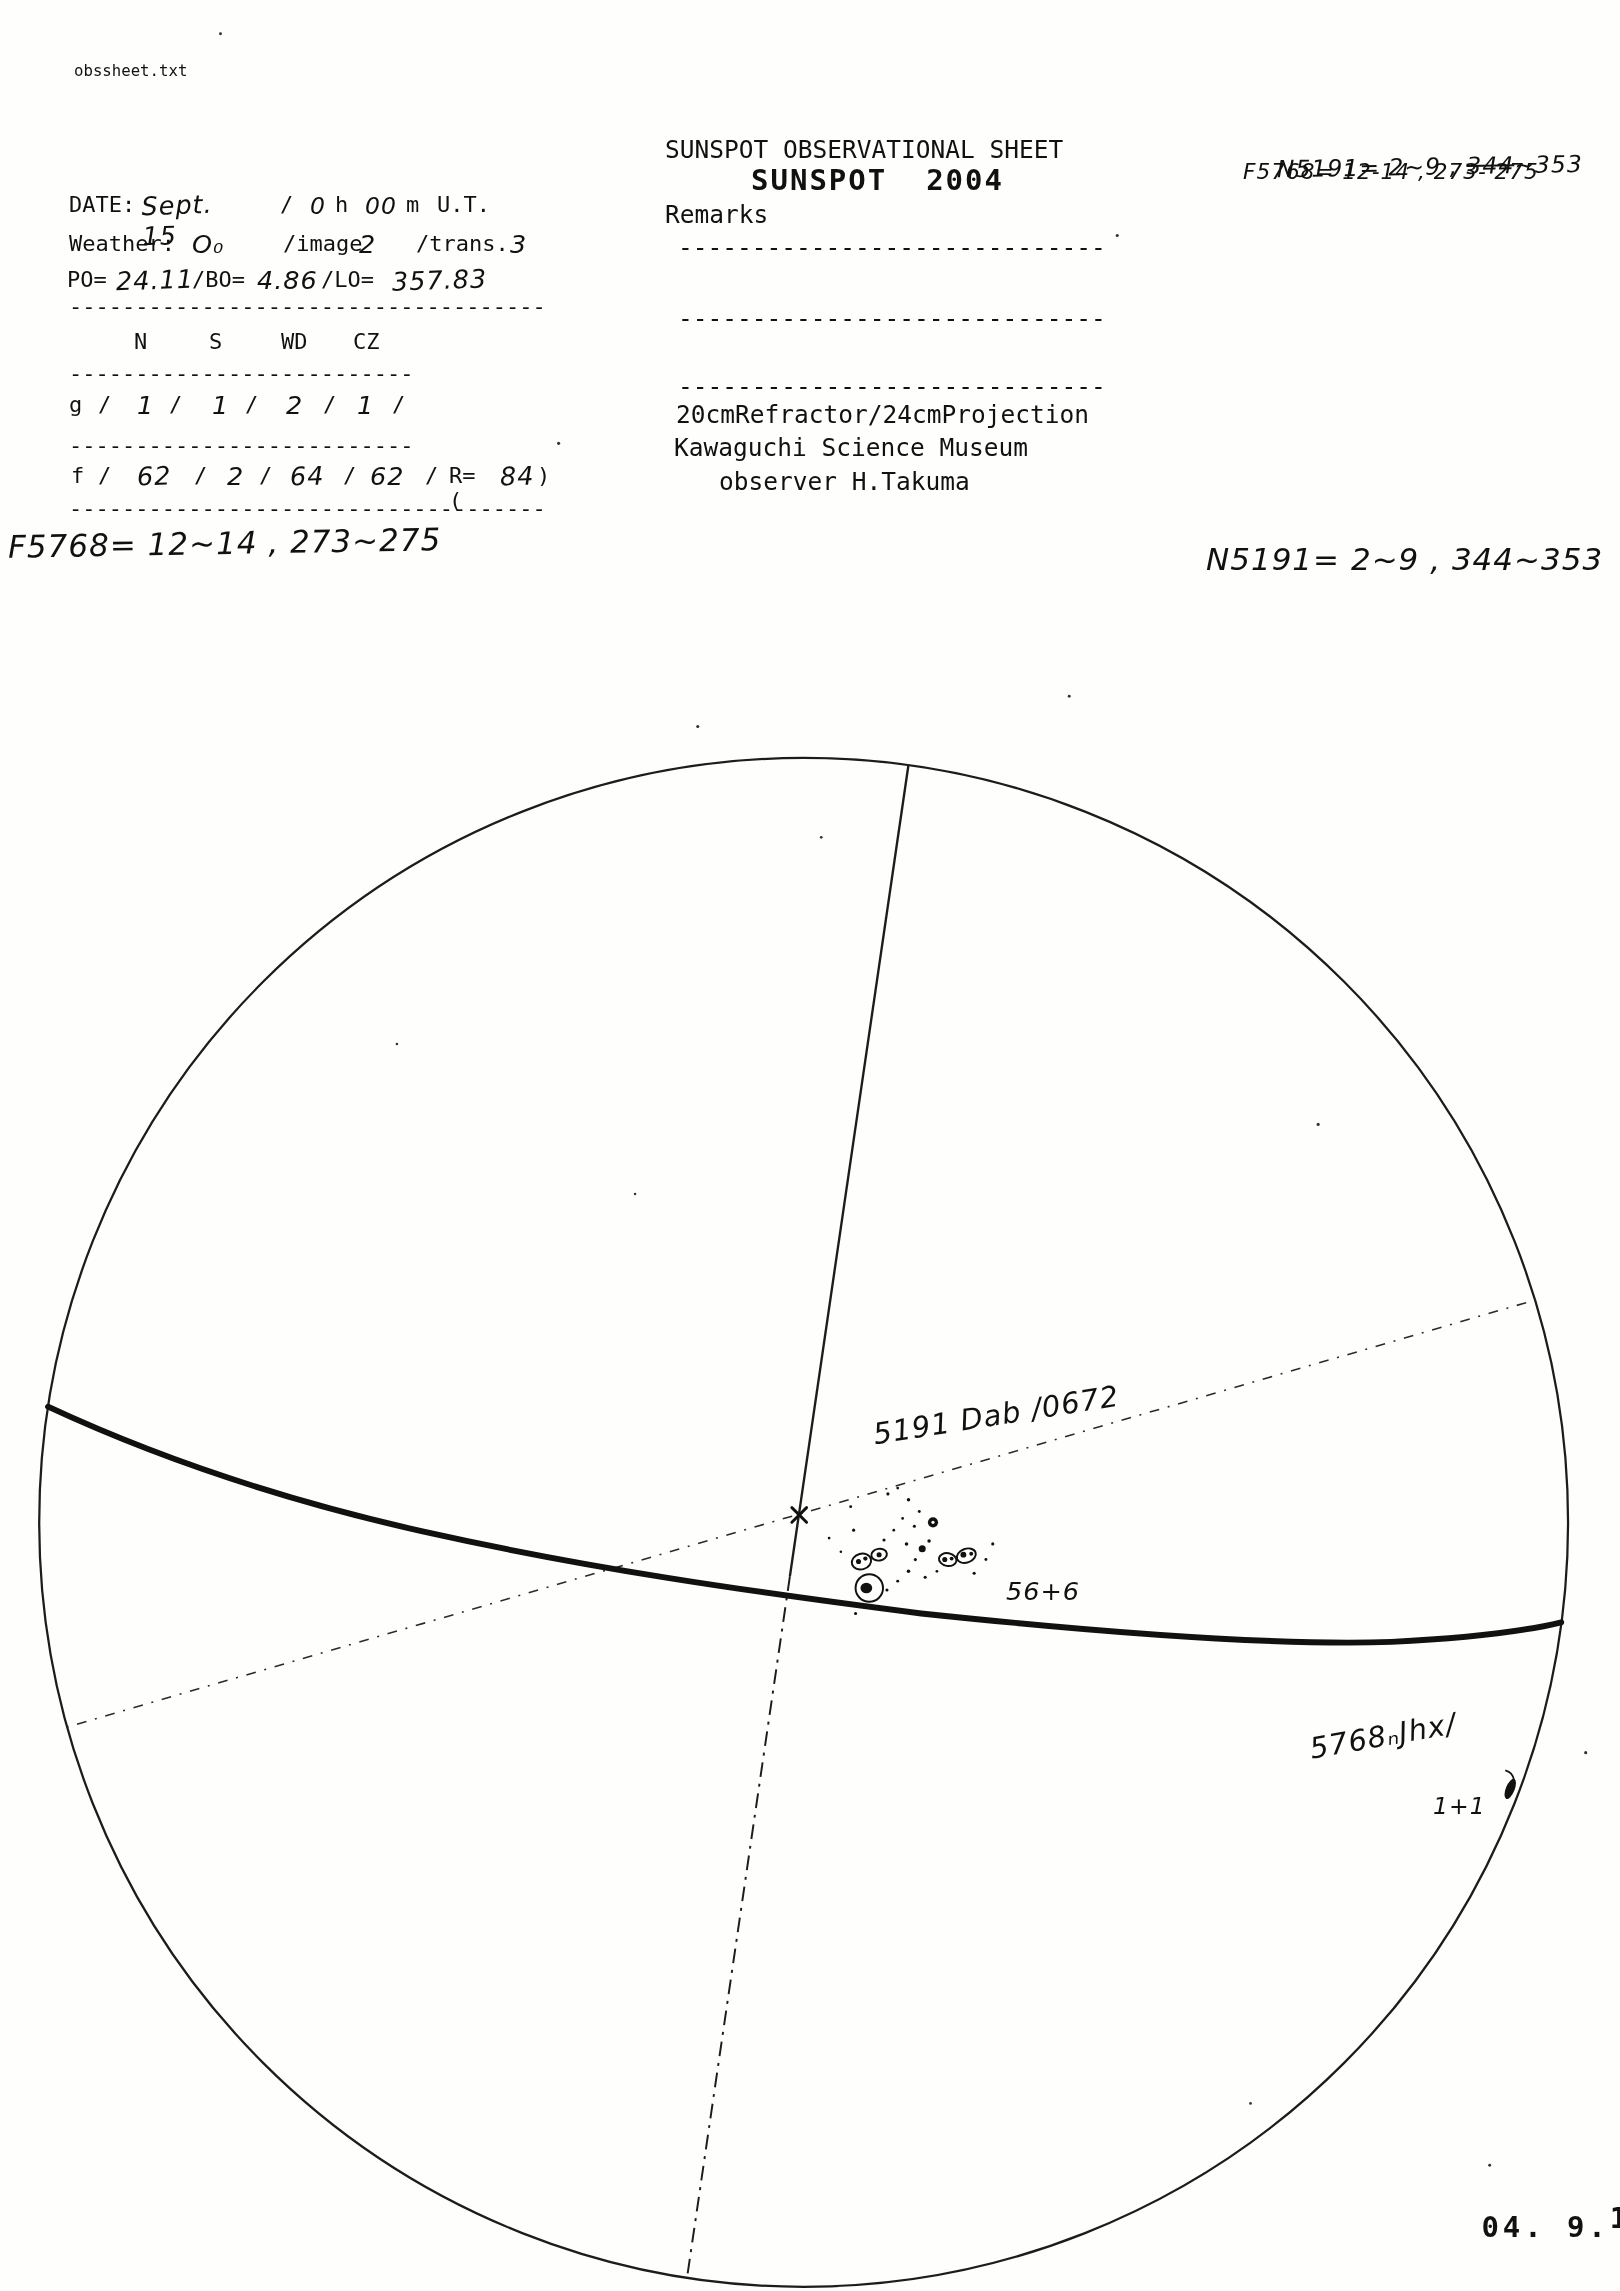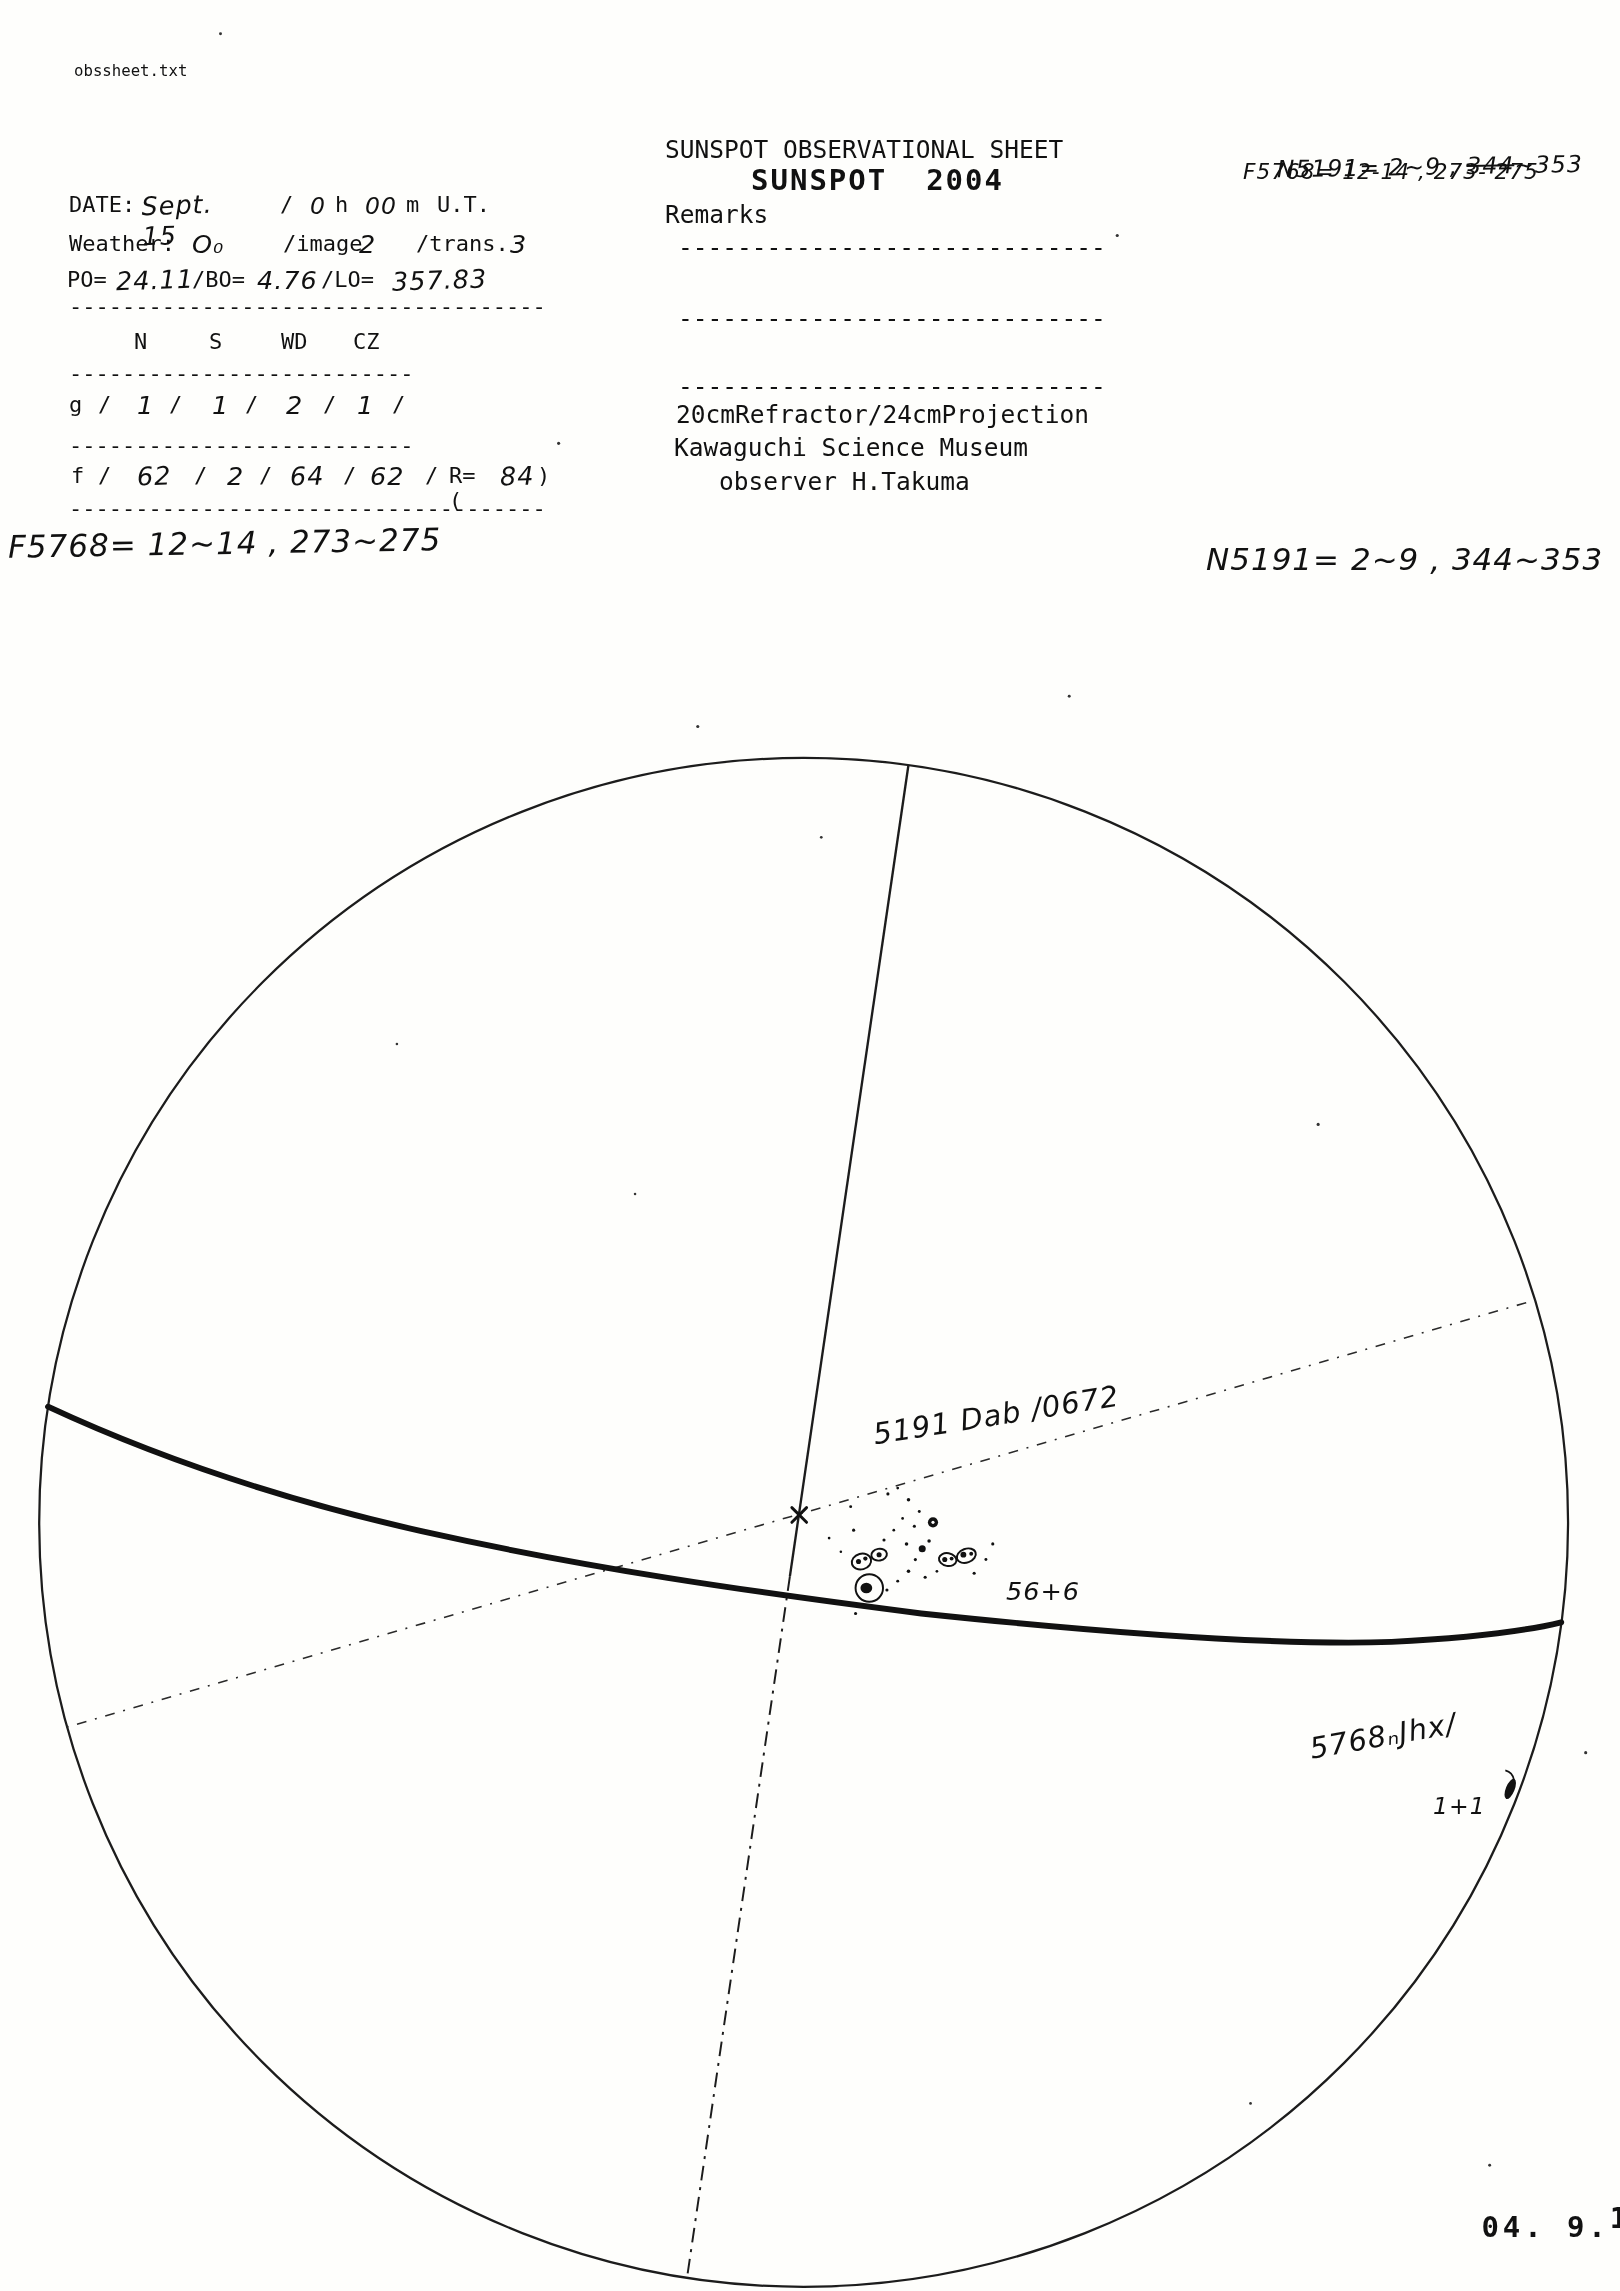--- a/index.html
+++ b/index.html
@@ -44,21 +44,21 @@
     <span class="t22" style="left:263px;margin-left:20px;">/image</span>
     <span class="hand h26" style="left:359px;top:-2px;">2</span>
     <span class="t22" style="left:416px;">/trans.</span>
     <span class="hand h26" style="left:510px;top:-2px;">3</span>
   </div>
 
   <div class="line" style="left:0;top:267px;">
     <span class="t22" style="left:67px;">PO=</span>
     <span class="hand h26 rot-2" style="left:116px;top:-2px;">24.11</span>
     <span class="t22" style="left:192px;">/BO=</span>
-    <span class="hand h26" style="left:257px;top:-2px;">4.76</span>
+    <span class="hand h26" style="left:257px;top:-2px;">4.86</span>
     <span class="t22" style="left:321px;">/LO=</span>
     <span class="hand h26 rot-2" style="left:392px;top:-2px;">357.83</span>
   </div>
 
   <div class="abs t22" style="left:69px;top:294px;">------------------------------------</div>
 
   <div class="line" style="left:0;top:329px;">
     <span class="t22" style="left:134px;">N</span>
     <span class="t22" style="left:209px;">S</span>
     <span class="t22" style="left:281px;">WD</span>

